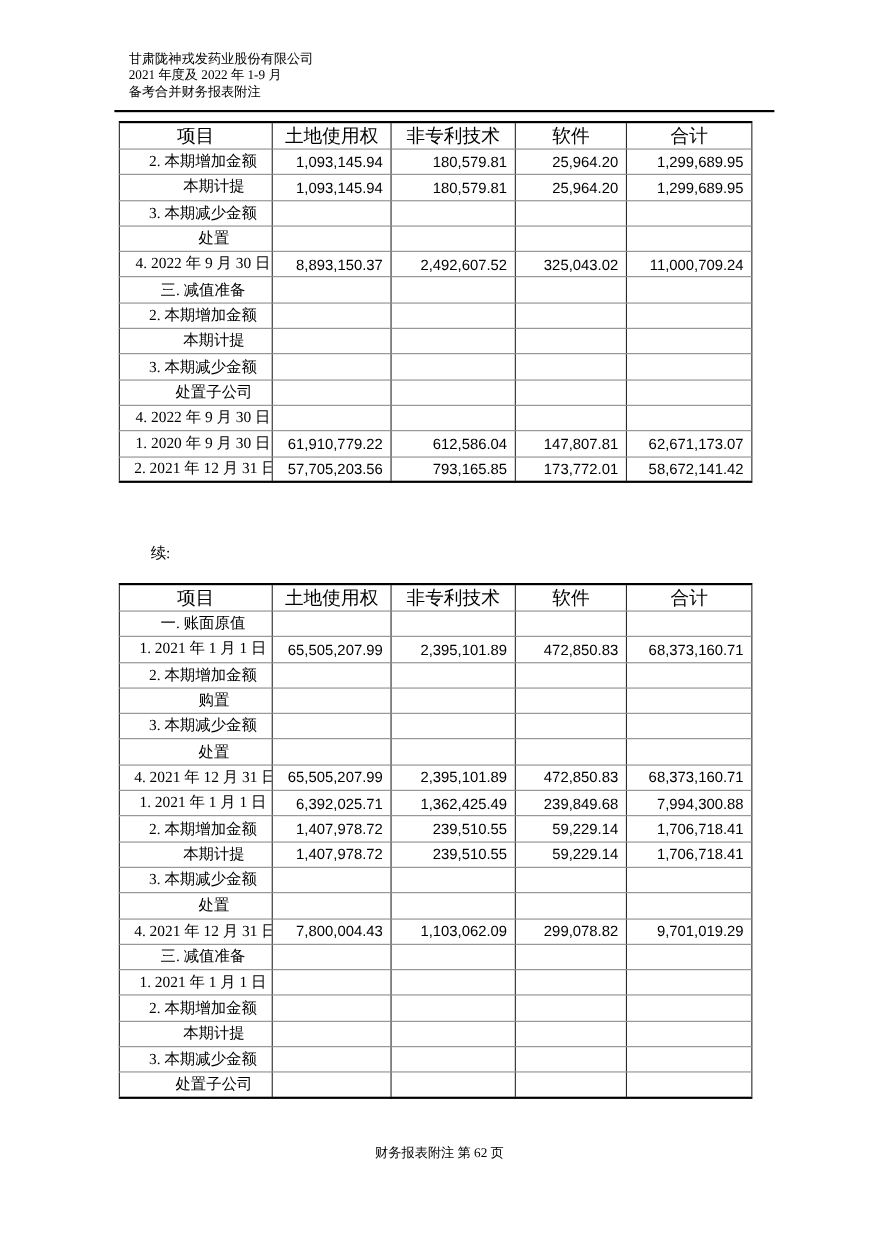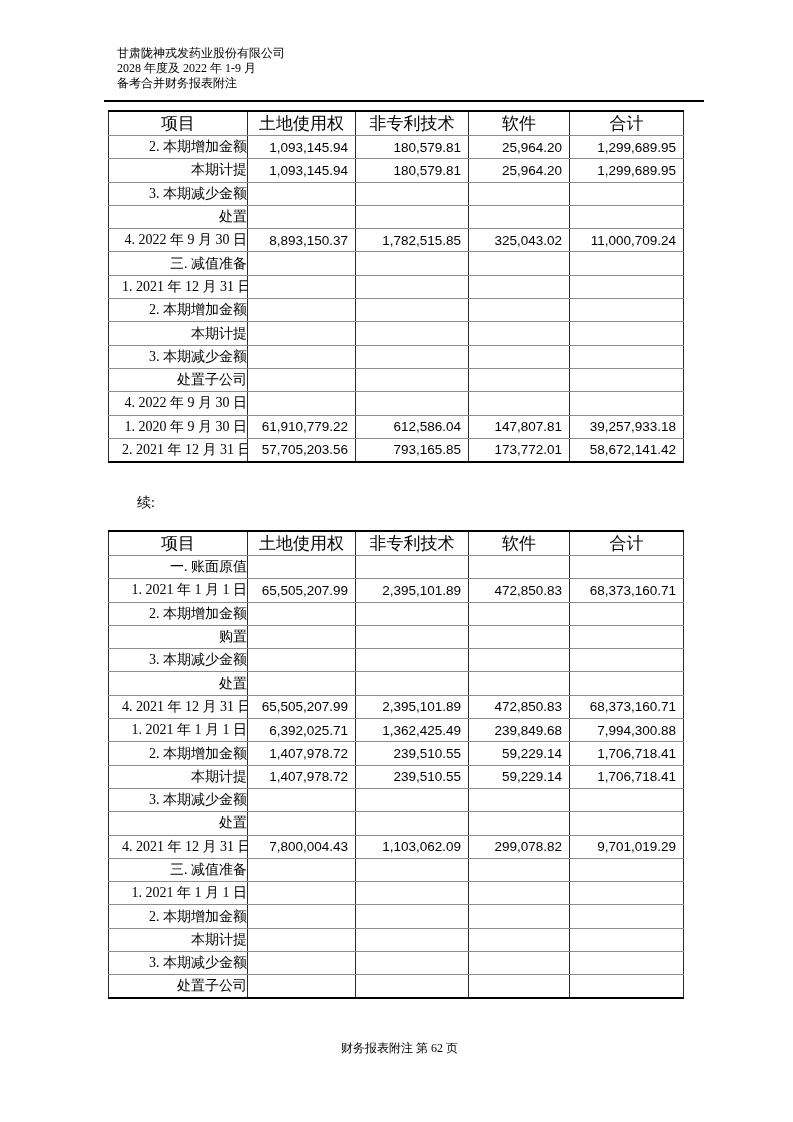--- a/index.html
+++ b/index.html
@@ -21,37 +21,37 @@
   .fin-table col.c2{width:113px;}
   .fin-table col.c3{width:101px;}
   .fin-table col.c4{width:114px;}
   .fin-table tr{height:23.3px;}
   .fin-table th,.fin-table td{
     padding:0;vertical-align:middle;font-weight:normal;overflow:hidden;white-space:nowrap;
     border-left:1px solid #2a2a2a;border-right:1px solid #2a2a2a;
     border-top:1px solid #8d8d8d;border-bottom:1px solid #8d8d8d;
   }
   .fin-table th{text-align:center;font-size:17px;}
-  .fin-table td.label{text-align:right;padding-left:13px;}
+  .fin-table td.label{text-align:center;padding-left:13px;}
   .fin-table td.label.indent{padding-left:33px;}
   .fin-table td.num{
     text-align:right;padding-right:7px;
     font-family:"Liberation Sans","DejaVu Sans",sans-serif;font-size:13.5px;
   }
   .continued{position:absolute;left:137px;top:494px;font-size:14px;}
   .page-footer{position:absolute;left:3px;top:1040px;width:793px;text-align:center;font-size:12px;}
 </style>
 </head>
 <body>
 
 <div class="page">
 
   <div class="doc-header">
     <div>甘肃陇神戎发药业股份有限公司</div>
-    <div>2028 年度及 2022 年 1-9 月</div>
+    <div>2021 年度及 2022 年 1-9 月</div>
     <div>备考合并财务报表附注</div>
   </div>
 
   <div class="header-rule"></div>
 
   <table class="fin-table t1">
     <colgroup>
         <col class="c0">
         <col class="c1">
         <col class="c2">
@@ -92,33 +92,26 @@
         <tr>
           <td class="label indent">处置</td>
           <td class="num"></td>
           <td class="num"></td>
           <td class="num"></td>
           <td class="num"></td>
         </tr>
         <tr>
           <td class="label">4. 2022 年 9 月 30 日</td>
           <td class="num">8,893,150.37</td>
-          <td class="num">1,782,515.85</td>
+          <td class="num">2,492,607.52</td>
           <td class="num">325,043.02</td>
           <td class="num">11,000,709.24</td>
         </tr>
         <tr>
           <td class="label">三. 减值准备</td>
-          <td class="num"></td>
-          <td class="num"></td>
-          <td class="num"></td>
-          <td class="num"></td>
-        </tr>
-        <tr>
-          <td class="label">1. 2021 年 12 月 31 日</td>
           <td class="num"></td>
           <td class="num"></td>
           <td class="num"></td>
           <td class="num"></td>
         </tr>
         <tr>
           <td class="label">2. 本期增加金额</td>
           <td class="num"></td>
           <td class="num"></td>
           <td class="num"></td>
@@ -150,21 +143,21 @@
           <td class="num"></td>
           <td class="num"></td>
           <td class="num"></td>
           <td class="num"></td>
         </tr>
         <tr>
           <td class="label">1. 2020 年 9 月 30 日</td>
           <td class="num">61,910,779.22</td>
           <td class="num">612,586.04</td>
           <td class="num">147,807.81</td>
-          <td class="num">39,257,933.18</td>
+          <td class="num">62,671,173.07</td>
         </tr>
         <tr>
           <td class="label">2. 2021 年 12 月 31 日</td>
           <td class="num">57,705,203.56</td>
           <td class="num">793,165.85</td>
           <td class="num">173,772.01</td>
           <td class="num">58,672,141.42</td>
         </tr>
       </tbody>
   </table>

